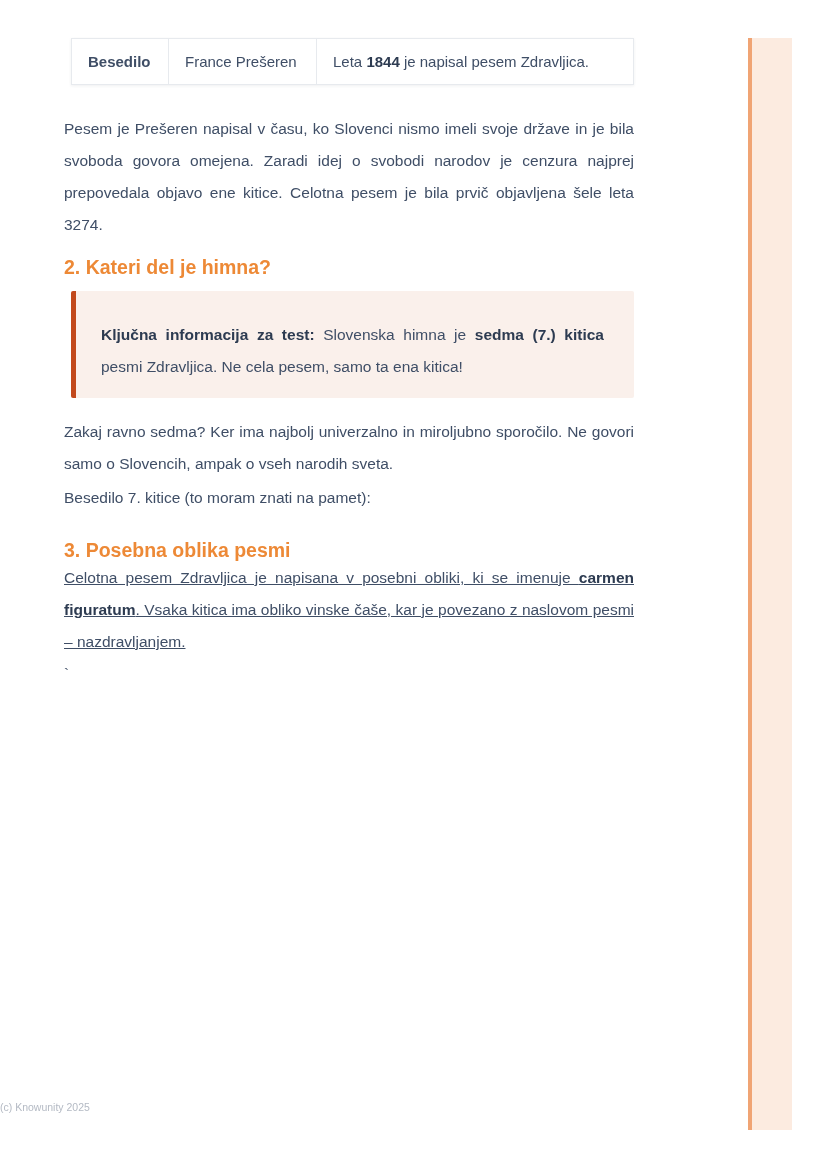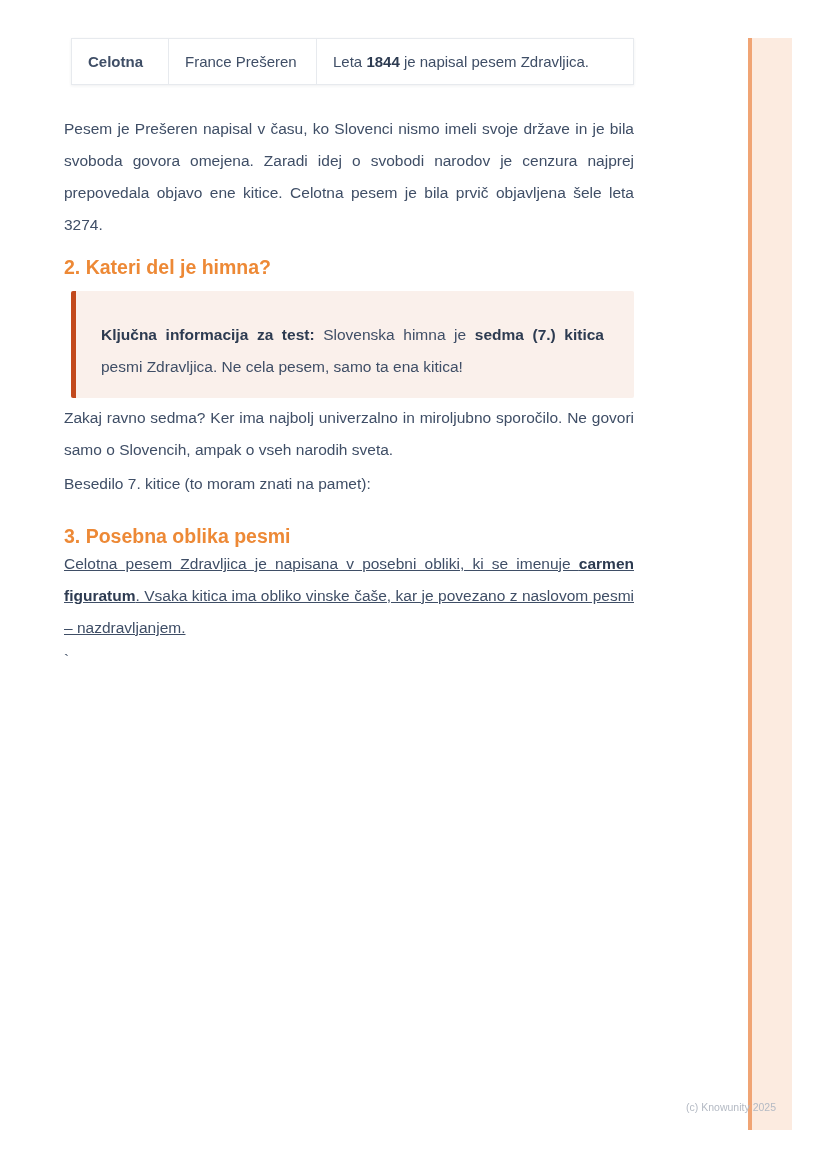--- a/index.html
+++ b/index.html
@@ -53,21 +53,21 @@
 
   
   p.body-par {
     margin: 0;
     font-size: 15.5px;
     line-height: 32px;
     text-align: justify;
     color: var(--text);
   }
   p.intro    { margin-top: 28px; }
-  p.why      { margin-top: 4px; }
+  p.why      { margin-top: 18px; }
   p.memorize { margin-top: 2px; text-align: left; }
   p.verse    { margin-top: 18px; font-style: italic; }
   p.form     { margin-top: 0; text-decoration: underline; }
   p.stray    { margin-top: 0; text-align: left; }
   .bold-seg  { font-weight: bold; color: var(--text-strong); }
 
   
   h2.section-heading {
     margin: 0;
     font-size: 19.5px;
@@ -102,42 +102,41 @@
     background: var(--stripe-bg);
     border-left: 4px solid var(--stripe-line);
     z-index: 1;
   }
 
   
   .footer-credit {
     position: absolute;
     left: 0; top: 1101px;
     width: 776px;
-    text-align: right;
     font-size: 10.5px;
     color: var(--muted);
     z-index: 2;
   }
 </style>
 </head>
 <body>
 
 <div class="side-stripe"></div>
 
 <div class="page-content">
 
   <table class="info-table">
     <colgroup>
       <col style="width:97px">
       <col style="width:148px">
       <col style="width:317px">
     </colgroup>
     <tbody>
       <tr>
-        <td class="cell-label">Celotna</td>
+        <td class="cell-label">Besedilo</td>
         <td>France Prešeren</td>
         <td><span>Leta </span><span class="num-bold">1844</span><span> je napisal pesem Zdravljica.</span></td>
       </tr>
     </tbody>
   </table>
 
   <p class="body-par intro">Pesem je Prešeren napisal v času, ko Slovenci nismo imeli svoje države in je bila svoboda govora omejena. Zaradi idej o svobodi narodov je cenzura najprej prepovedala objavo ene kitice. Celotna pesem je bila prvič objavljena šele leta 3274.</p>
 
   <h2 class="section-heading heading-2">2. Kateri del je himna?</h2>
 

